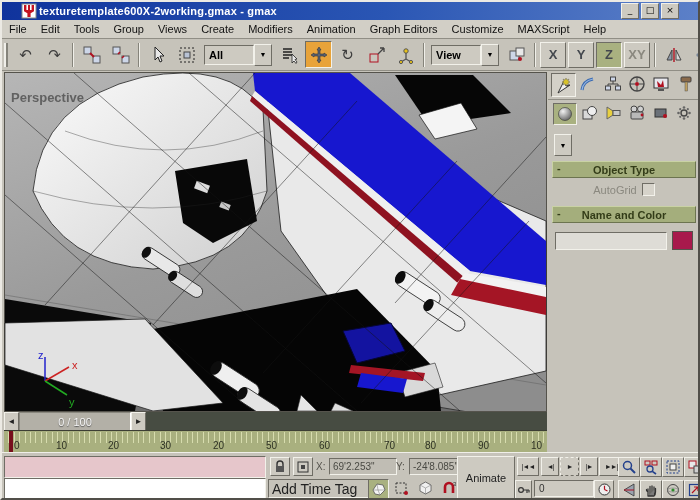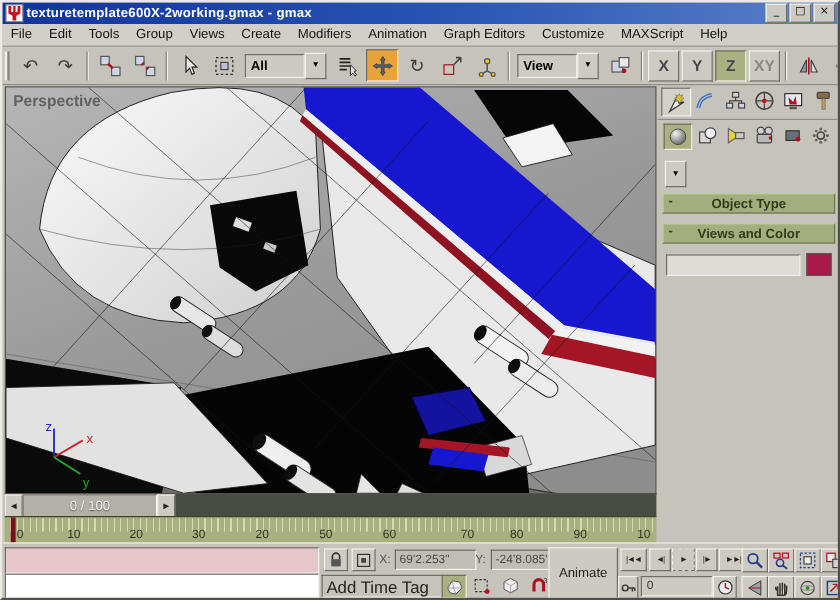--- a/index.html
+++ b/index.html
@@ -4,21 +4,21 @@
 <style>
   html,body{margin:0;padding:0;background:#777;}
   #app{position:relative;width:700px;height:500px;background:#c6c3ba;
        font-family:"Liberation Sans",sans-serif;overflow:hidden;
        border:2px solid;border-color:#eceae4 #514f49 #514f49 #eceae4;box-sizing:border-box;}
   .raised{border:1px solid;border-color:#f2f1ea #6f6d65 #6f6d65 #f2f1ea;background:#cdcac1;}
   .sunken{border:1px solid;border-color:#6f6d65 #f2f1ea #f2f1ea #6f6d65;background:#bdbab1;}
   
   .titlebar{position:absolute;left:0;top:0;right:0;height:18px;
     background:linear-gradient(90deg,#10339c,#2a56b4 55%,#5c80c8);
-    display:flex;align-items:center;padding:0 2px;color:#fff;}
+    display:flex;align-items:center;padding:0 19px;color:#fff;}
   .title-icon{width:14px;height:14px;margin:0 3px 0 1px;flex:none;}
   .title-text{flex:1;font-size:11px;font-weight:bold;white-space:nowrap;letter-spacing:.2px;}
   .win-btn{width:16px;height:14px;margin-left:2px;font-size:9px;line-height:12px;text-align:center;
     color:#000;flex:none;font-family:"DejaVu Sans",sans-serif;}
   
   .menubar{position:absolute;left:0;top:18px;right:0;height:18px;background:#d2cfc6;
     display:flex;align-items:center;font-size:11px;color:#111;border-bottom:1px solid #908e85;}
   .menu-item{padding:2px 7px;}
   
   .toolbar{position:absolute;left:0;top:37px;right:0;height:31px;background:#c6c3ba;
@@ -33,21 +33,21 @@
   .tb-dd .dd-text{width:44px;height:18px;background:#cdcac1;font-size:11px;padding-left:4px;
       display:flex;align-items:center;border:1px solid;border-color:#6f6d65 #f2f1ea #f2f1ea #6f6d65;font-weight:bold;}
   .dd-btn{width:16px;height:20px;font-size:7px;display:flex;align-items:center;justify-content:center;}
   .axis-btn{width:24px;height:24px;margin:0 1px;font-size:13px;font-weight:bold;color:#44484e;
       display:flex;align-items:center;justify-content:center;flex:none;}
   .axis-btn.on{background:#a9b180;border-color:#6f6d65 #f2f1ea #f2f1ea #6f6d65;}
   .axis-btn.dim{color:#8a887f;}
   
   .viewport{position:absolute;left:2px;top:70px;width:541px;height:338px;background:#9a9a9a;
      border:1px solid #55534c;box-sizing:content-box;}
-  .vp-label{position:absolute;left:6px;top:3px;font-size:13px;font-weight:bold;color:rgba(82,82,82,.85);}
+  .vp-label{position:absolute;left:6px;top:17px;font-size:13px;font-weight:bold;color:rgba(82,82,82,.85);}
   
   .cmdpanel{position:absolute;left:546px;top:70px;width:152px;height:380px;background:#c6c3ba;}
   .cp-tabs{display:flex;height:25px;padding:1px 2px;border-bottom:1px solid #908e85;}
   .cp-tab{width:24px;height:22px;margin:0 0.5px;display:flex;align-items:center;justify-content:center;}
   .cp-tab.on{background:#d4d1c8;border:1px solid;border-color:#6f6d65 #f2f1ea #f2f1ea #6f6d65;}
   .cp-cats{display:flex;height:24px;padding:3px 4px 1px;}
   .cp-cat{width:22px;height:20px;margin:0 1px;display:flex;align-items:center;justify-content:center;}
   .cp-cat.on{background:#a9b180;border:1px solid;border-color:#6f6d65 #f2f1ea #f2f1ea #6f6d65;}
   .cp-dd{margin:6px 6px 2px;height:19px;display:flex;align-items:stretch;}
   .cp-dd .dd-text{flex:1;background:#cdcac1;font-size:11px;display:flex;align-items:center;padding-left:5px;
@@ -417,24 +417,28 @@
     </div>
 
     <div class="cp-dd">
       <span class="dd-btn raised">▼</span>
     </div>
 
     <div class="rollout-hdr">
       <span class="collapse-btn">-</span>
       <span>Object Type</span>
     </div>
+    <div class="autogrid-row">
+      <span>AutoGrid</span>
+      <span class="checkbox sunken"></span>
+    </div>
 
     <div class="rollout-hdr">
       <span class="collapse-btn">-</span>
-      <span>Views and Color</span>
+      <span>Name and Color</span>
     </div>
     <div class="name-row">
       <span class="name-field sunken"></span>
       <span class="swatch" style="background: rgb(168, 25, 76);"></span>
     </div>
   </div>
 
   <div class="timeslider">
     <span class="ts-btn raised">◄</span>
     <span class="ts-handle">0 / 100</span>

